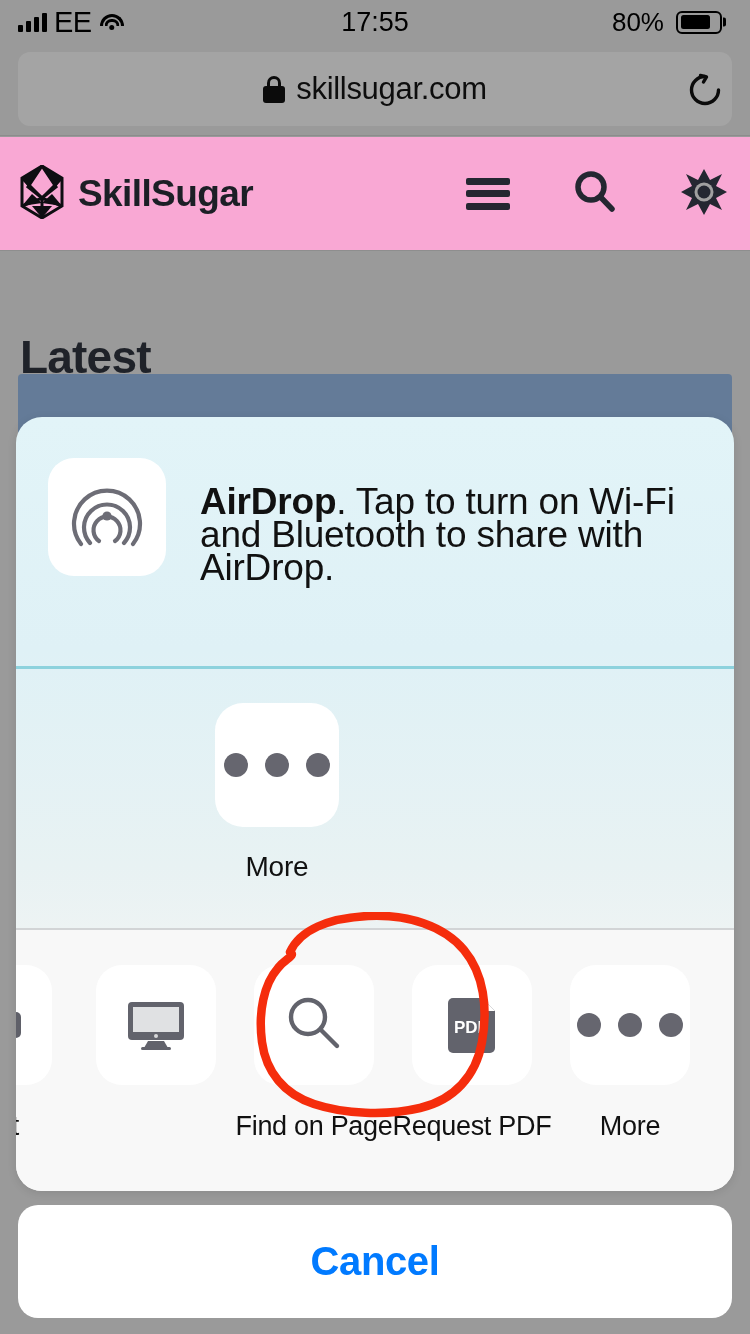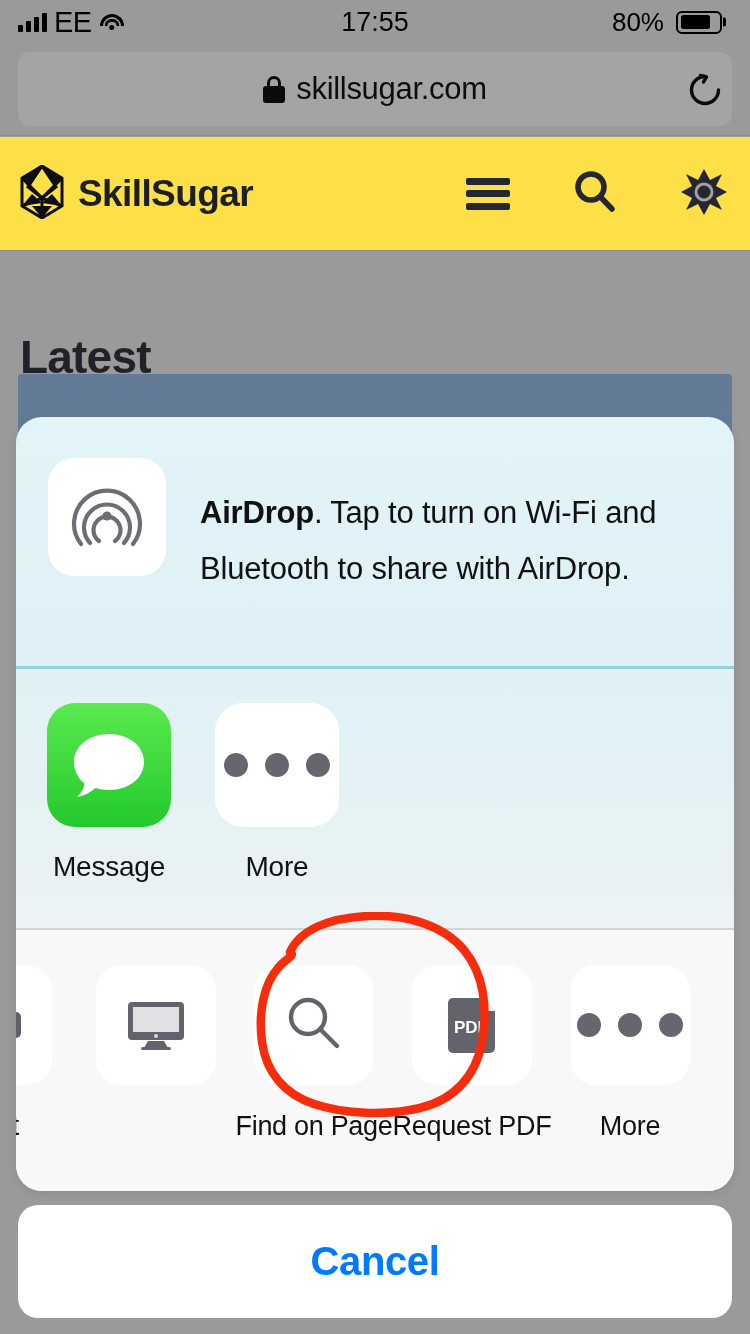--- a/index.html
+++ b/index.html
@@ -59,21 +59,21 @@
   .lockicon .shackle {
     position:absolute; top:0; left:4px; width:14px; height:15px;
     border:3.6px solid #0b0b0b; border-bottom:none; border-radius:7px 7px 0 0;
   }
   .urltext { font-size:31px; color:#0d0d0d; letter-spacing:-0.3px; }
   .reload { position:absolute; right:26px; top:50%; transform:translateY(-50%); width:38px; height:38px; }
 
   
   .siteheader {
     position:absolute; top:137px; left:0; width:750px; height:114px;
-    background:#fde047; border-bottom:1px solid #8e8e8e;
+    background:#f9a8d4; border-bottom:1px solid #8e8e8e;
     display:flex; align-items:center;
   }
   .brand { position:absolute; left:18px; display:flex; align-items:center; gap:12px; }
   .brandname { font-size:37px; font-weight:700; color:#1c1f26; letter-spacing:-0.6px; }
   .hdr-icons { position:absolute; right:22px; display:flex; align-items:center; gap:62px; }
   .hamburger { width:44px; height:32px; display:flex; flex-direction:column; justify-content:space-between; }
   .hamburger i { display:block; height:7px; background:#242731; border-radius:2px; }
 
   
   .page { position:absolute; top:251px; left:0; width:750px; height:1083px; background:#9a9a9a; }
@@ -87,21 +87,21 @@
     background:linear-gradient(180deg,#e2f4f8 0%, #dff1f6 30%, #e8f2f3 58%, #f2f4f4 74%, #f7f7f7 100%);
     box-shadow:0 2px 10px rgba(0,0,0,0.10);
   }
   .airdrop-row { position:absolute; left:0; top:0; width:718px; height:248px; display:flex; align-items:flex-start; }
   .ad-icon {
     position:absolute; left:32px; top:41px; width:118px; height:118px;
     background:#fff; border-radius:26px; display:flex; align-items:center; justify-content:center;
   }
   .ad-text {
     position:absolute; left:184px; top:68px; width:500px;
-    font-size:31px; line-height:56px; color:#111; letter-spacing:-0.2px;
+    font-size:37px; line-height:33px; color:#111; letter-spacing:-0.2px;
   }
   .ad-text b { font-weight:700; }
 
   .divider-teal { position:absolute; left:0; top:249px; width:718px; height:3px; background:#8dd2dd; }
 
   .apps-row { position:absolute; left:0; top:252px; width:718px; height:255px; }
   .app { position:absolute; top:34px; width:126px; text-align:center; }
   .app .tile {
     width:124px; height:124px; border-radius:28px; margin:0 auto;
     display:flex; align-items:center; justify-content:center;
@@ -236,28 +236,20 @@
       </svg>
     </div>
     <div class="ad-text">
       <b>AirDrop</b><span>. Tap to turn on Wi-Fi and Bluetooth to share with AirDrop.</span>
     </div>
   </div>
 
   <div class="divider-teal"></div>
 
   <div class="apps-row">
-    <div class="app" style="left:30px">
-      <div class="tile tile-message">
-        <svg width="92" height="92" viewBox="0 0 92 92">
-          <path d="M46 15 C66 15 81 27 81 43 C81 59 66 71 46 71 C41 71 36.5 70.3 32.5 69 C28 73 21 77 14 78 C18.5 73.5 21 69 21.5 64.5 C15 59.3 11 51.6 11 43 C11 27 26 15 46 15 Z" fill="#fff"></path>
-        </svg>
-      </div>
-      <div class="lbl">Message</div>
-    </div>
     <div class="app" style="left:198px">
       <div class="tile tile-white">
         <span class="dots3">
             <i></i>
             <i></i>
             <i></i>
           </span>
       </div>
       <div class="lbl">More</div>
     </div>

